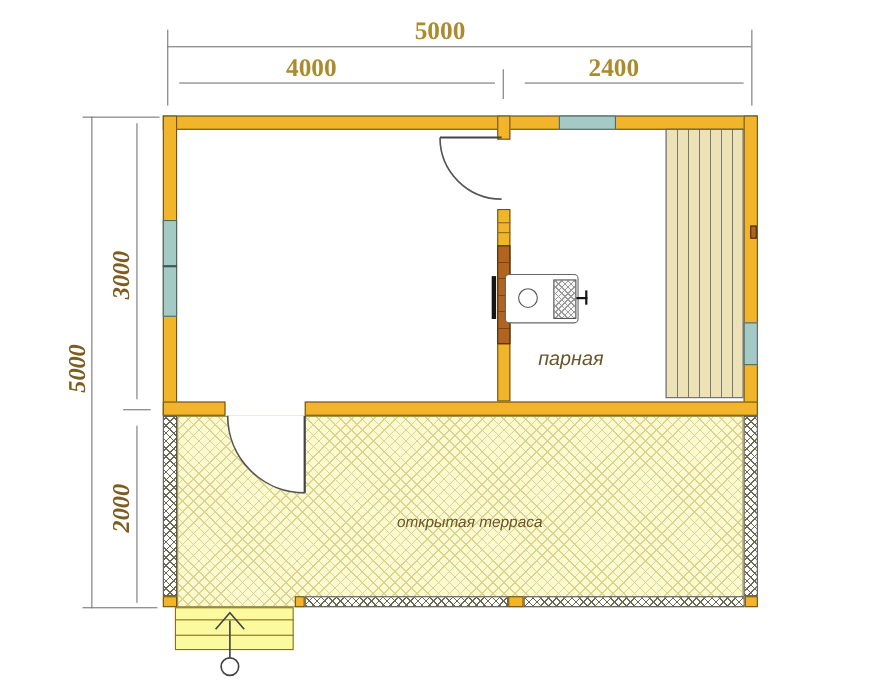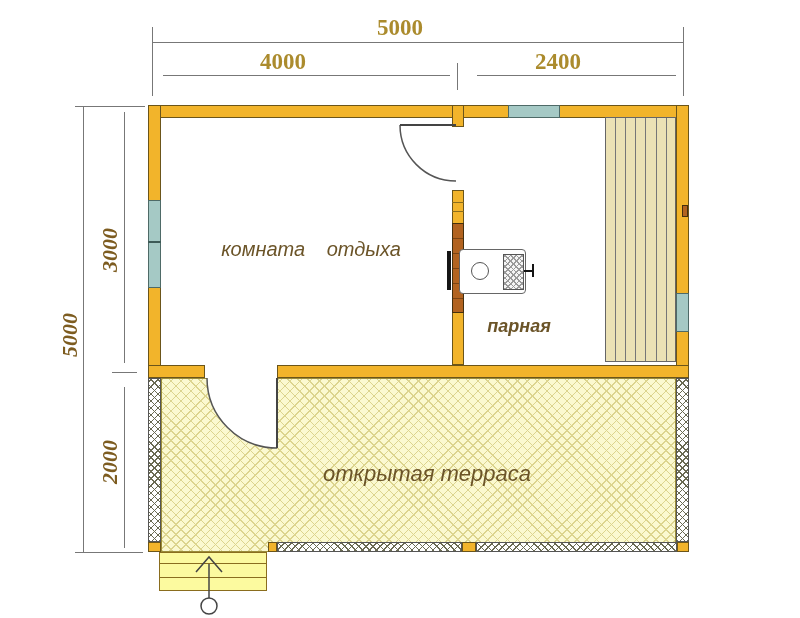--- a/index.html
+++ b/index.html
@@ -103,23 +103,22 @@
 
     <path d="M 277 378 L 277 448 A 70 70 0 0 1 207 378 Z" fill="#ffffff" stroke="none"></path>
     <path d="M 277 448 A 70 70 0 0 1 207 378" fill="none" stroke="#555" stroke-width="1.5"></path>
     <line x1="277" y1="378" x2="277" y2="448" stroke="#444" stroke-width="2"></line>
 
     <line x1="209" y1="598" x2="209" y2="564" stroke="#444" stroke-width="1.5"></line>
     <polyline points="196,572 209,557 222,572" fill="none" stroke="#444" stroke-width="1.5"></polyline>
     <circle cx="209" cy="606" r="8" fill="#ffffff" stroke="#444" stroke-width="1.5"></circle>
   </svg>
 
-  <div class="abs roomlabel" style="left:311px;top:249px;font-size:20px;word-spacing:16px;">комната отдыха</div>
-  <div class="abs roomlabel" style="left:519px;top:326px;font-size:18px;font-weight:bold;">парная</div>
-  <div class="abs roomlabel" style="left:427px;top:474px;font-size:22px;">открытая терраса</div>
+  <div class="abs roomlabel" style="left:519px;top:326px;font-size:18px;">парная</div>
+  <div class="abs roomlabel" style="left:427px;top:474px;font-size:14px;">открытая терраса</div>
 
   <div class="abs dimline" style="left:152px;top:42px;width:531px;height:1px;"></div>
   <div class="abs dimline" style="left:152px;top:27px;width:1px;height:69px;"></div>
   <div class="abs dimline" style="left:683px;top:27px;width:1px;height:69px;"></div>
   <div class="abs dimline" style="left:163px;top:75px;width:287px;height:1px;"></div>
   <div class="abs dimline" style="left:477px;top:75px;width:199px;height:1px;"></div>
   <div class="abs dimline" style="left:457px;top:63px;width:1px;height:27px;"></div>
   <div class="abs dimtext-top" style="left:400px;top:28px;">5000</div>
   <div class="abs dimtext-top" style="left:283px;top:62px;">4000</div>
   <div class="abs dimtext-top" style="left:558px;top:62px;">2400</div>

